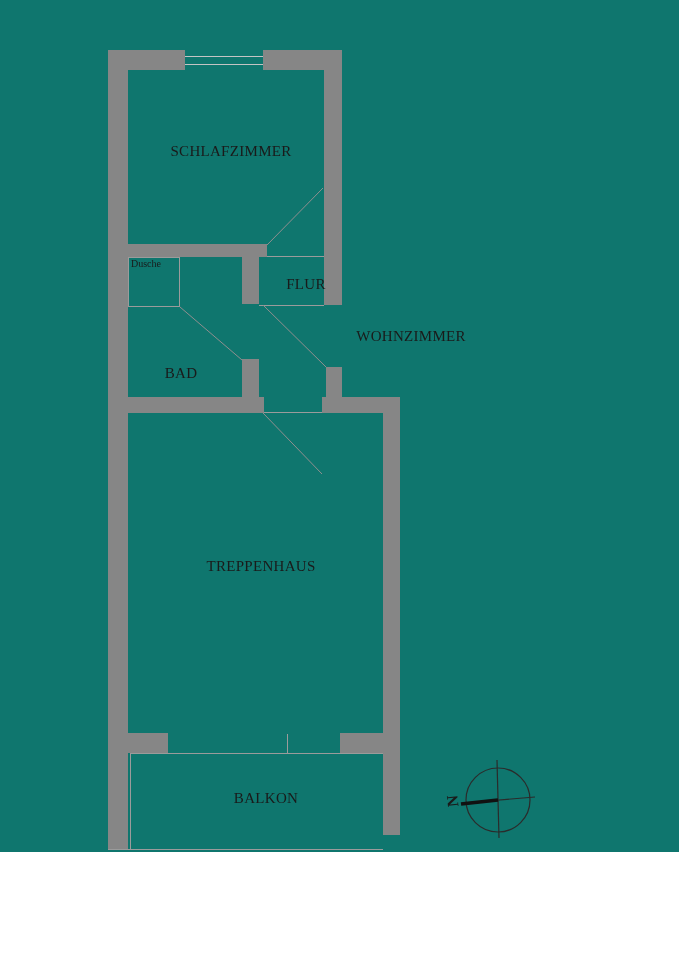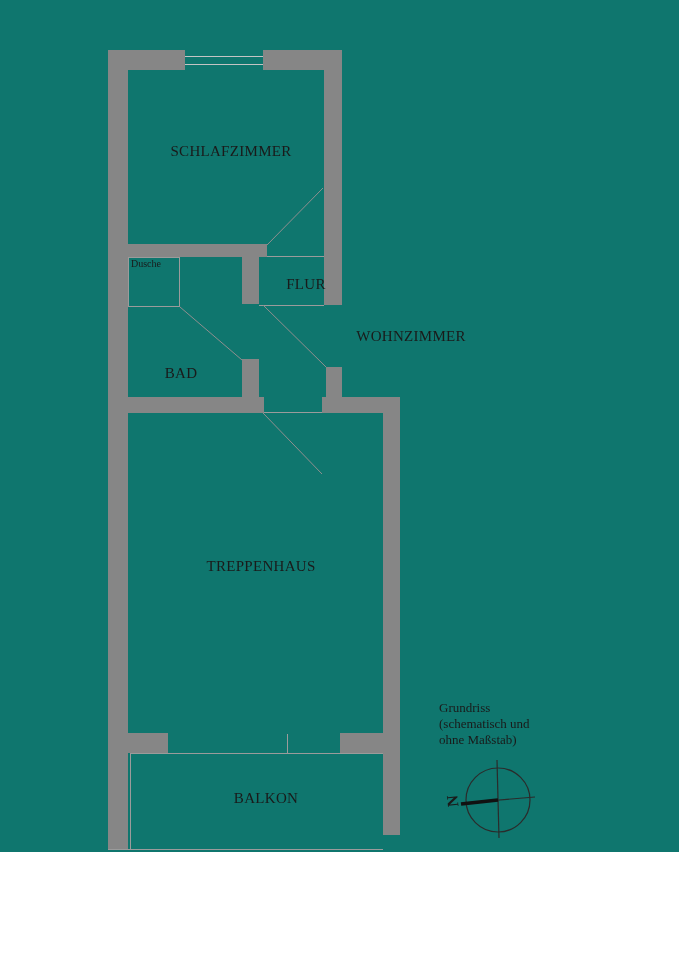--- a/index.html
+++ b/index.html
@@ -84,20 +84,15 @@
   </svg>
 
   <div class="room-label" style="left:231px;top:151px;">SCHLAFZIMMER</div>
   <div class="dusche-label">Dusche</div>
   <div class="room-label" style="left:306px;top:284px;">FLUR</div>
   <div class="room-label" style="left:181px;top:357px;margin-top:16px;">BAD</div>
   <div class="room-label" style="left:411px;top:336px;">WOHNZIMMER</div>
   <div class="room-label" style="left:261px;top:566px;">TREPPENHAUS</div>
   <div class="room-label" style="left:266px;top:798px;">BALKON</div>
 
-  <div class="annotation">
-    <div>Grundriss</div>
-    <div>(schematisch und</div>
-    <div>ohne Maßstab)</div>
-  </div>
 
   <div class="north-label">N</div>
 </div>
 
 </body></html>

